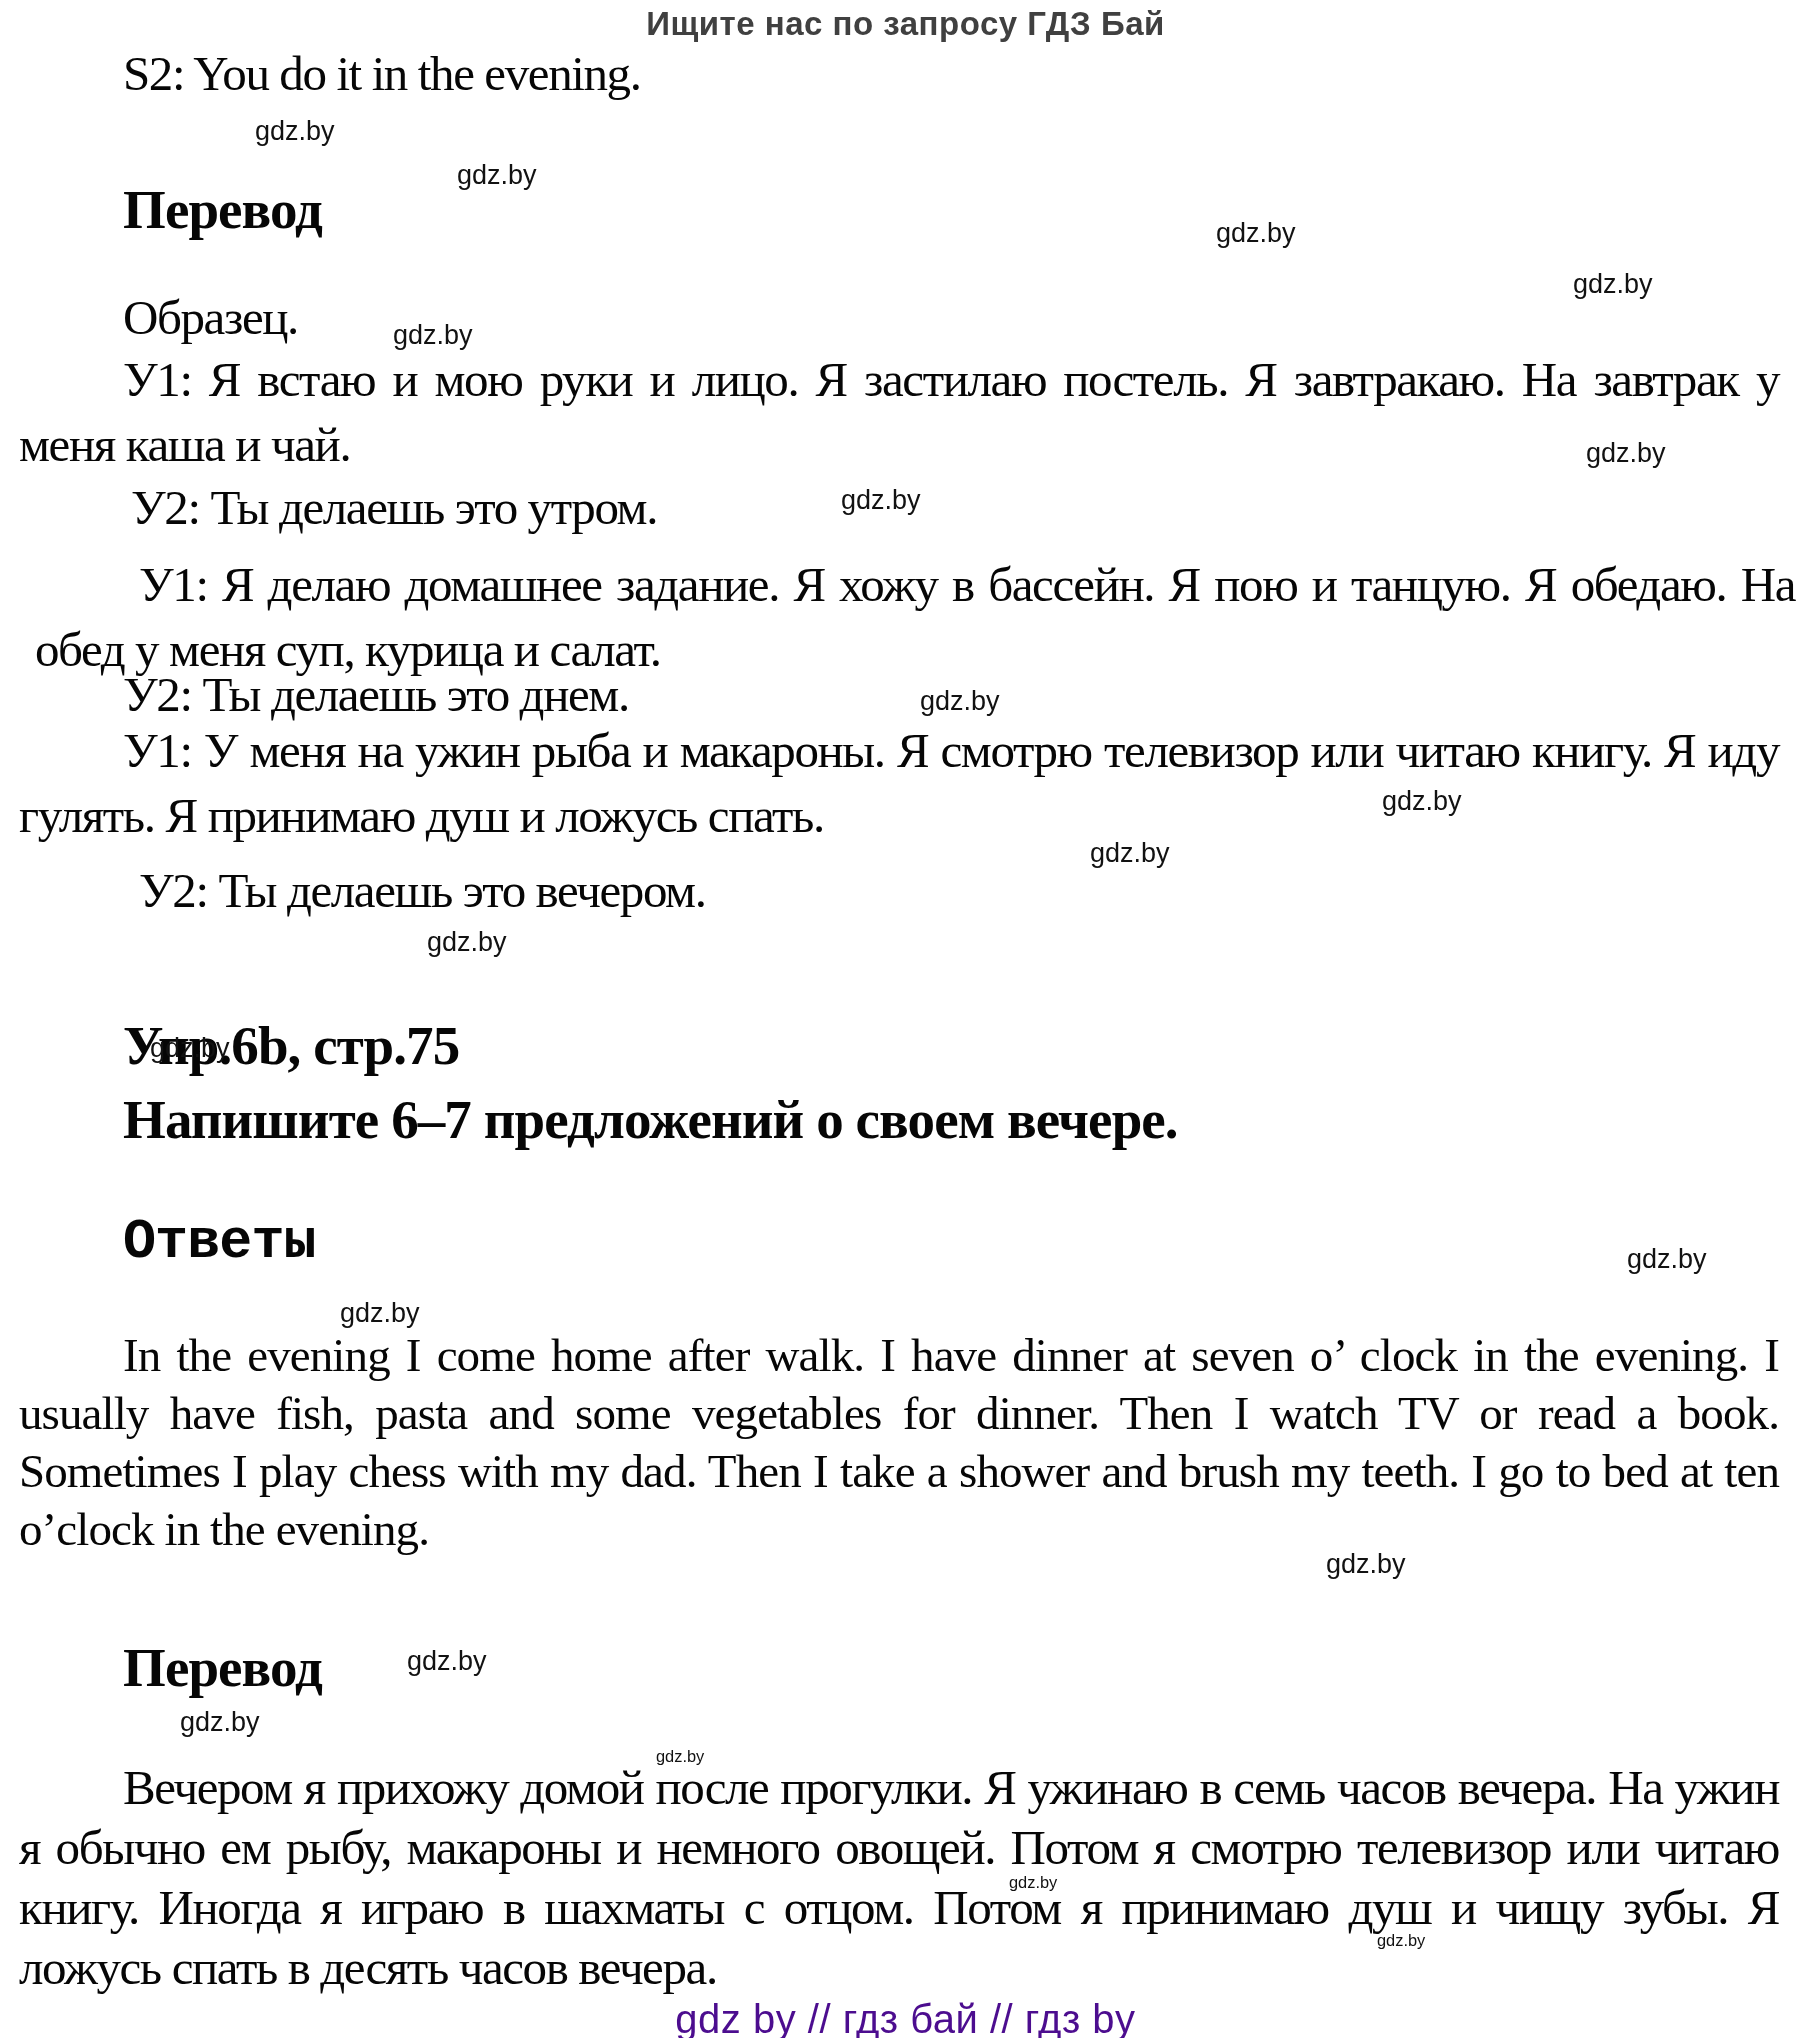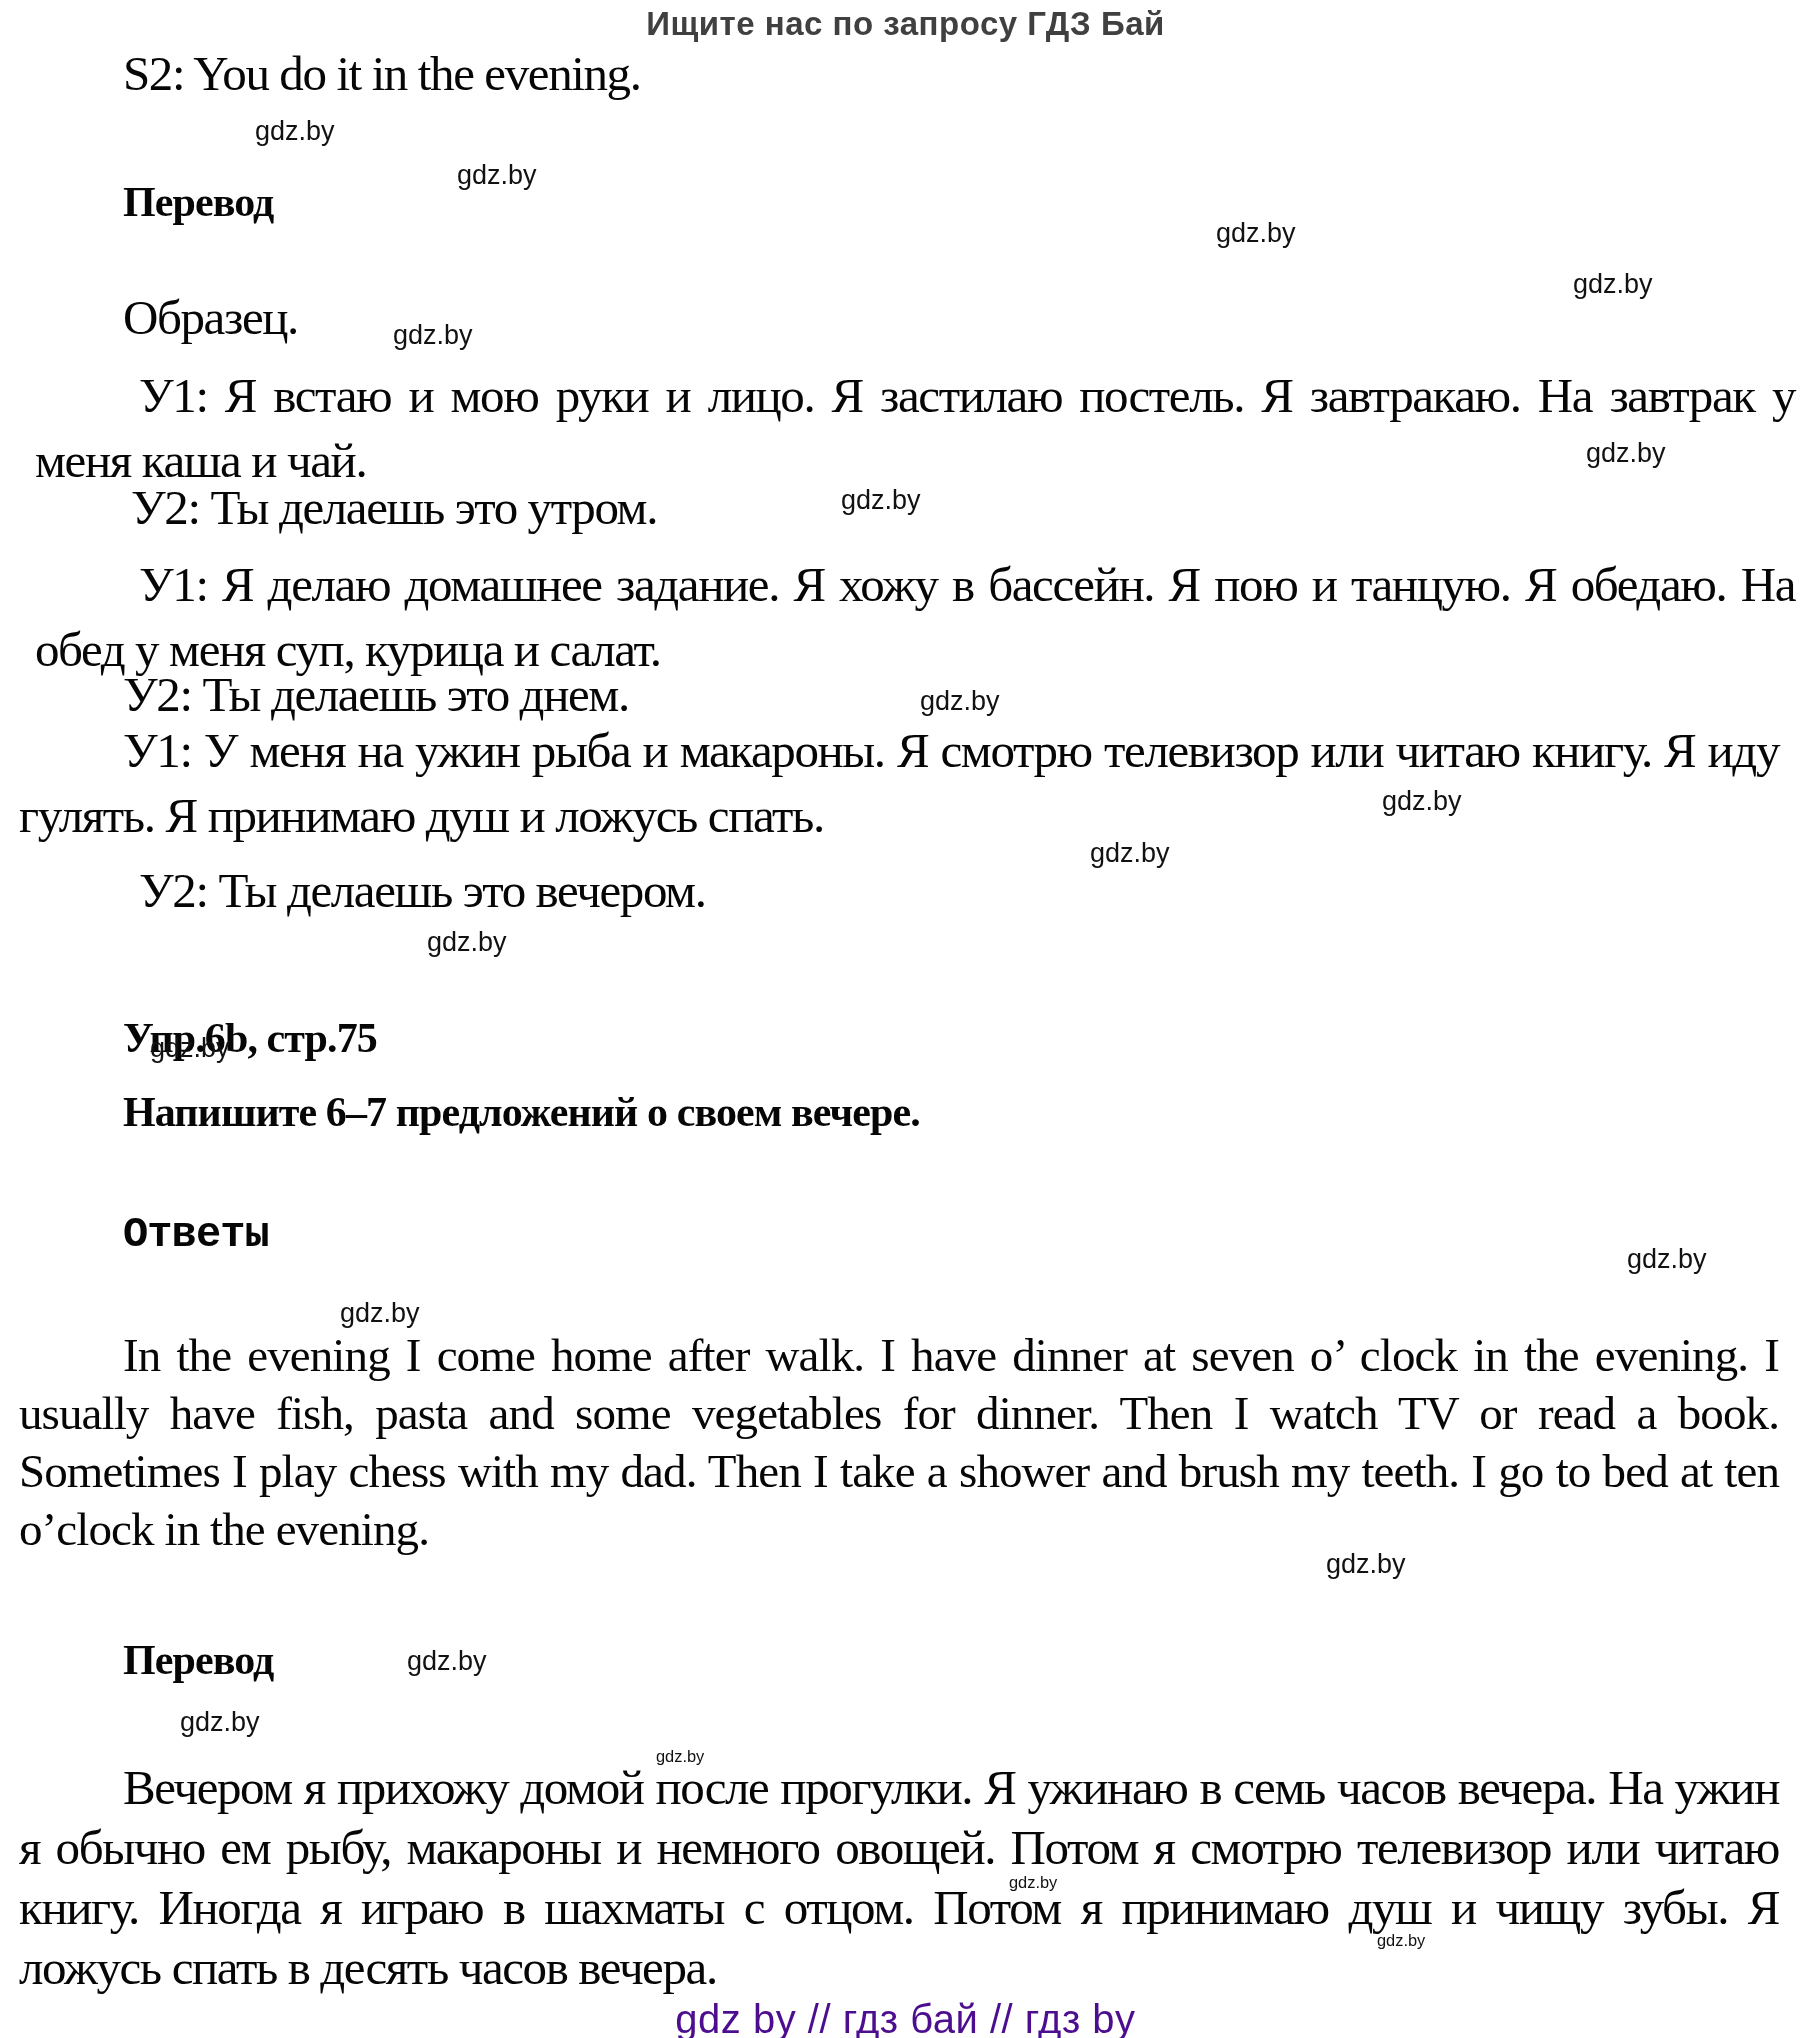--- a/index.html
+++ b/index.html
@@ -22,21 +22,21 @@
     letter-spacing: 0.5px;
   }
   .line {
     position: absolute;
     font-size: 49px;
     letter-spacing: -1.4px;
     white-space: nowrap;
   }
   .heading {
     position: absolute;
-    font-size: 42px;
+    font-size: 55px;
     font-weight: bold;
     letter-spacing: -0.9px;
     white-space: nowrap;
   }
   .para {
     position: absolute;
     left: 19px;
     width: 1760px;
     font-size: 49px;
     letter-spacing: -1.4px;
@@ -69,21 +69,21 @@
 <div class="page">
 
   <div class="promo" style="color: #404040;">Ищите нас по запросу ГДЗ Бай</div>
 
   <div class="line" style="left:123px; top:45px;">S2: You do it in the evening.</div>
 
   <div class="heading" style="left:123px; top:178px;">Перевод</div>
 
   <div class="line" style="left:123px; top:289px;">Образец.</div>
 
-  <p class="para" style="top:347px; margin:16px;">У1: Я встаю и мою руки и лицо. Я застилаю постель. Я завтракаю. На завтрак у меня каша и чай.</p>
+  <p class="para" style="top:347px; margin:0;">У1: Я встаю и мою руки и лицо. Я застилаю постель. Я завтракаю. На завтрак у меня каша и чай.</p>
   <p class="para" style="top:467px; margin:8px;">У2: Ты делаешь это утром.</p>
   <p class="para" style="top:536px; margin:16px;">У1: Я делаю домашнее задание. Я хожу в бассейн. Я пою и танцую. Я обедаю. На обед у меня суп, курица и салат.</p>
   <p class="para" style="top:662px; margin:0;">У2: Ты делаешь это днем.</p>
   <p class="para" style="top:718px; margin:0;">У1: У меня на ужин рыба и макароны. Я смотрю телевизор или читаю книгу. Я иду гулять. Я принимаю душ и ложусь спать.</p>
   <p class="para" style="top:842px; margin:16px;">У2: Ты делаешь это вечером.</p>
 
   <div class="heading" style="left:123px; top:966px;margin-top:48px;">Упр.6b, стр.75</div>
 
   <div class="heading" style="left:123px; top:1088px;">Напишите 6–7 предложений о своем вечере.</div>
 

